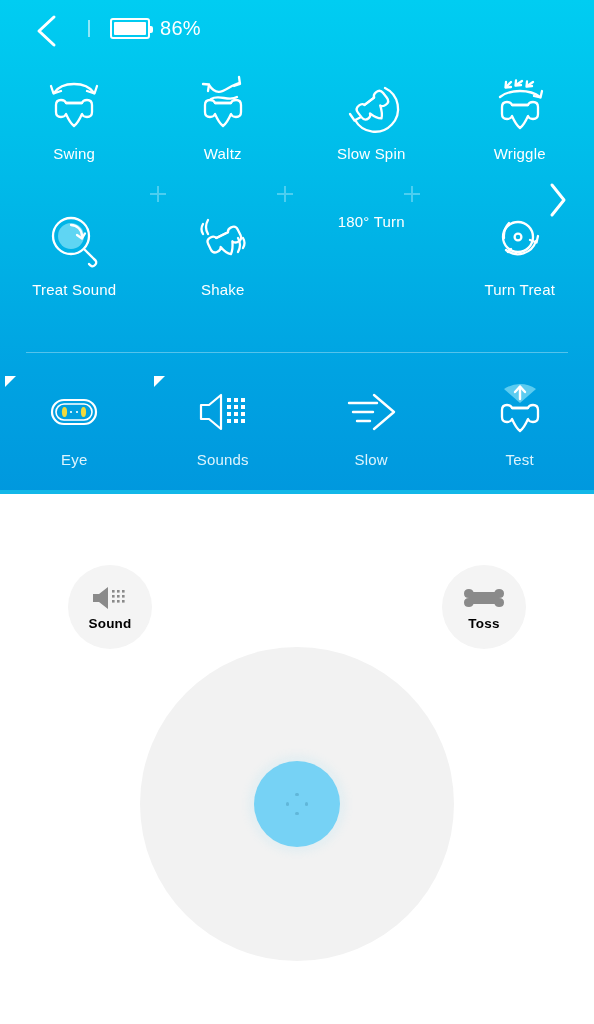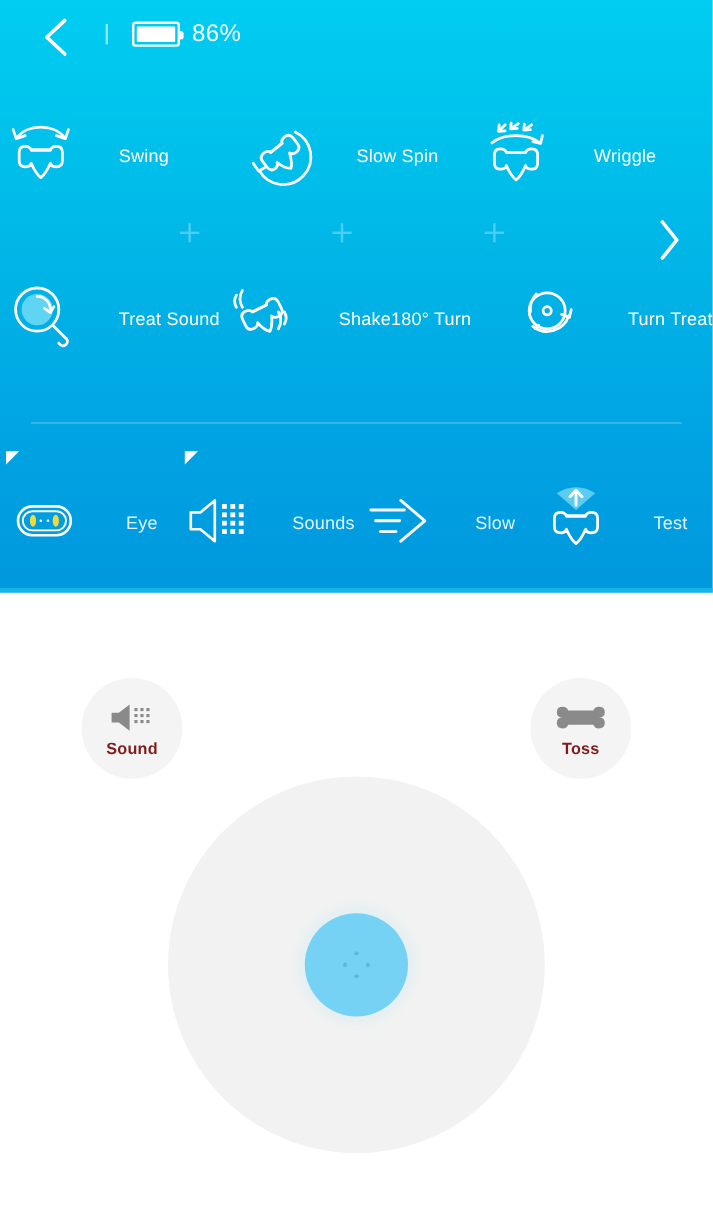--- a/index.html
+++ b/index.html
@@ -51,23 +51,22 @@
     color: #fff; font-size: 20px; letter-spacing: 0.3px;
   }
 
   
   .grid-row { position: absolute; left: 0; width: 594px; height: 112px; display: flex; }
   .row1 { top: 72px; }
   .row2 { top: 208px; }
   .row3 { top: 378px; }
   .cell {
     flex: 1 1 25%; position: relative;
-    display: flex; flex-direction: row; align-items: center; justify-content: flex-start;
+    display: flex; flex-direction: column; align-items: center; justify-content: flex-start;
     cursor: pointer;
-    gap: 31px;
   }
   .cell .icon { height: 68px; display: flex; align-items: center; justify-content: center; }
   .cell .lbl {
     margin-top: 5px; color: #ffffff; font-size: 15px; letter-spacing: 0.2px;
     white-space: nowrap;
   }
   .row3 .lbl { color: #ddf4fd; }
   .corner-flag {
     position: absolute; left: 5px; top: -2px;
     width: 0; height: 0;
@@ -108,21 +107,21 @@
   .round-btn {
     position: absolute; width: 84px; height: 84px; border-radius: 50%;
     background: #F4F4F4;
     display: flex; flex-direction: column; align-items: center; justify-content: center;
     cursor: pointer;
   }
   .round-btn.sound-btn { left: 68px; top: 71px; }
   .round-btn.toss-btn  { left: 442px; top: 71px; }
   .round-btn .rb-icon { height: 30px; display: flex; align-items: center; justify-content: center; }
   .round-btn .rb-lbl {
-    margin-top: 3px; font-size: 13.5px; color: #7f1d1d; font-weight: bold; letter-spacing: 0.2px;
+    margin-top: 3px; font-size: 13.5px; color: #000000; font-weight: bold; letter-spacing: 0.2px;
   }
 
   
   .joystick-base {
     position: absolute; left: 140px; top: 153px;
     width: 314px; height: 314px; border-radius: 50%;
     background: #F2F2F2;
     cursor: pointer;
   }
   .joystick-knob {
@@ -177,20 +176,35 @@
               <polyline points="11,14 13.5,21.5 21,19"></polyline>
               <polyline points="57,14 54.5,21.5 47,19"></polyline>
               <path d="M16 33 q0 -5 5 -5 q4 0 5 3 h16 q1 -3 5 -3 q5 0 5 5 v7 q0 5 -5 5 q-4 0 -5 -3 q-4 9 -8 12 q-4 -3 -8 -12 q-1 3 -5 3 q-5 0 -5 -5 z"></path>
               <line x1="26" y1="31" x2="42" y2="31"></line>
             </g>
           </svg>
         </div>
         <div class="lbl">Swing</div>
       </div>
 
+      <div class="cell">
+        <div class="icon">
+          <svg width="68" height="68" viewBox="0 0 68 68">
+            <g fill="none" stroke="#ffffff" stroke-width="2.3" stroke-linecap="round" stroke-linejoin="round">
+              <path d="M20 13 C30 28, 38 14, 50 11"></path>
+              <polyline points="14,12 20,12.5 19,19"></polyline>
+              <polyline points="50,5 51,12 45,14"></polyline>
+              <path d="M22 27 C30 22, 40 30, 48 25"></path>
+              <path d="M16 33 q0 -5 5 -5 q4 0 5 3 h16 q1 -3 5 -3 q5 0 5 5 v7 q0 5 -5 5 q-4 0 -5 -3 q-4 9 -8 12 q-4 -3 -8 -12 q-1 3 -5 3 q-5 0 -5 -5 z"></path>
+              <line x1="26" y1="31" x2="42" y2="31"></line>
+            </g>
+          </svg>
+        </div>
+        <div class="lbl">Waltz</div>
+      </div>
 
       <div class="cell">
         <div class="icon">
           <svg width="68" height="68" viewBox="0 0 68 68">
             <g fill="none" stroke="#ffffff" stroke-width="2.3" stroke-linecap="round" stroke-linejoin="round">
               <path d="M48 16 A23 23 0 1 1 18 48"></path>
               <polyline points="13,42 17.5,48.5 24,45"></polyline>
               <g transform="rotate(-38 34 33)">
                 <path d="M19 31 q0 -5 5 -5 q4 0 5 3 h12 q1 -3 5 -3 q5 0 5 5 v6 q0 5 -5 5 q-4 0 -5 -3 q-3 8 -7 11 q-4 -3 -6 -11 q-1 3 -4 3 q-5 0 -5 -5 z"></path>
                 <line x1="29" y1="29" x2="41" y2="29"></line>

